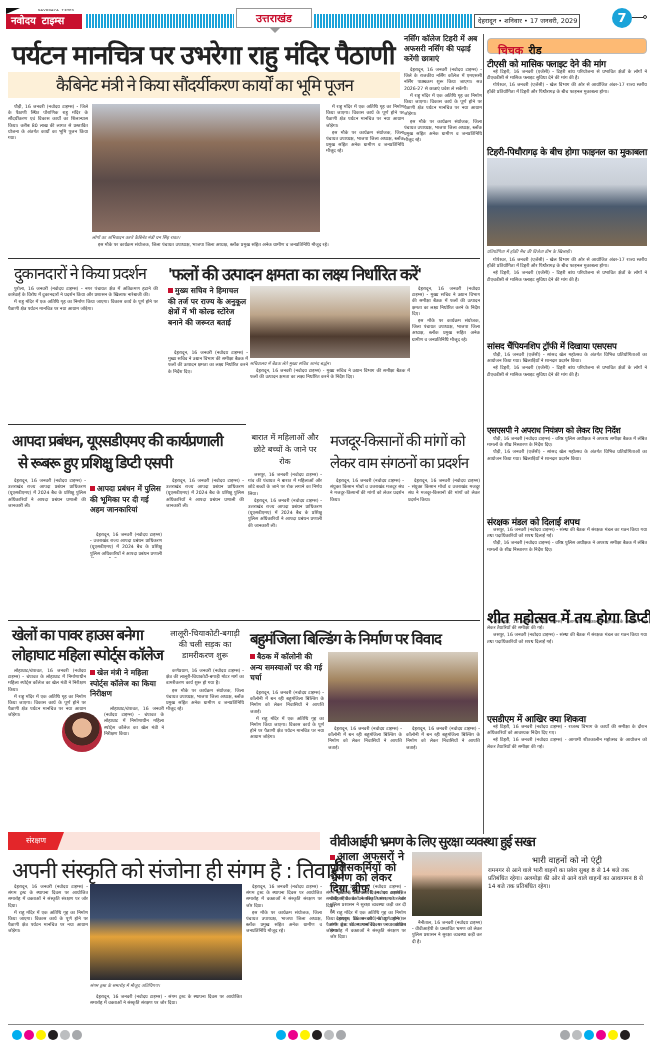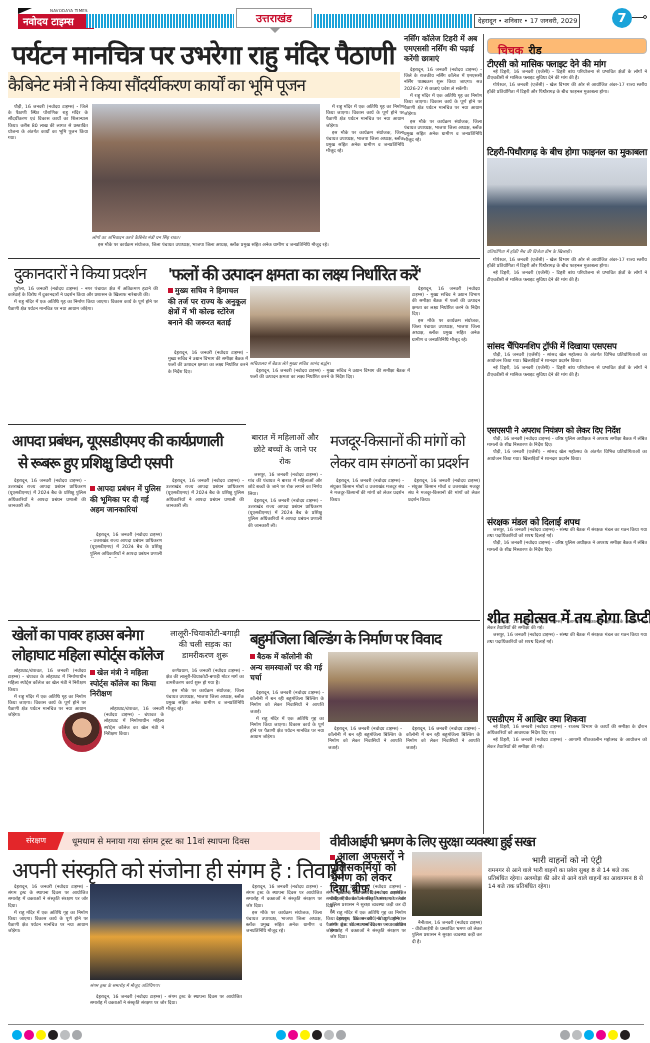--- a/index.html
+++ b/index.html
@@ -1,19 +1,19 @@
 <!DOCTYPE html>
 <html><head>
 <meta charset="utf-8">
 <style>
   * { box-sizing: border-box; margin: 0; padding: 0; }
   html, body { width: 650px; height: 1043px; background: #ffffff; overflow: hidden; }
   body { position: relative; font-family: "DejaVu Sans", sans-serif; color: #1a1a1a; }
   .abs { position: absolute; }
-  .masthead-brand { left: 18px; top: 8px; width: 76px; height: 22px; }
+  .masthead-brand { left: 6px; top: 8px; width: 76px; height: 22px; font-family: Liberation Mono, monospace; }
   .brand-small { font-size: 4px; color: #333; position:absolute; left:32px; top:0; letter-spacing:0.2px; }
   .brand-box { position:absolute; left:0; top:6px; width:76px; height:15px; background:#c8102e; color:#fff; font-size:10px; font-weight:bold; line-height:15px; padding-left:5px; }
   .brand-corner { position:absolute; left:0; top:0; width:0; height:0; border-left:14px solid #111; border-bottom:6px solid transparent; }
   .stripe { top: 14px; height: 14px; background: repeating-linear-gradient(90deg, #1aa3d9 0 2px, #ffffff 2px 3px); }
   .section-tab { left: 236px; top: 8px; width: 76px; height: 20px; border: 1px solid #999; background: #fff; text-align:center; font-size:11px; font-weight:bold; color:#c8102e; line-height:19px; }
   .section-tab:after { content:""; position:absolute; left:33px; bottom:-6px; border-left:5px solid transparent; border-right:5px solid transparent; border-top:5px solid #999; }
   .dateline { left: 474px; top: 14px; width: 106px; height: 14px; border: 1px solid #555; font-size:6.5px; line-height:12px; padding-left:3px; background:#fff; }
   .page-num { left: 612px; top: 8px; width: 20px; height: 20px; border-radius: 50%; background: #1aa3d9; color: #fff; font-size: 13px; font-weight: bold; text-align: center; line-height: 20px; }
   .page-line { left: 632px; top: 17px; width: 12px; height: 1px; background:#333; }
   .page-dot { left: 643px; top: 15px; width: 4px; height: 4px; border-radius: 50%; border: 1px solid #333; }
@@ -40,37 +40,37 @@
 <div class="abs stripe" style="left:86px; width:148px;"></div>
 <div class="abs section-tab">उत्तराखंड</div>
 <div class="abs stripe" style="left:314px; width:158px;"></div>
 <div class="abs dateline">देहरादून • शनिवार • 17 जनवरी, 2029</div>
 <div class="abs page-num">7</div>
 <div class="abs page-line"></div>
 <div class="abs page-dot"></div>
 
 <div class="abs head-xl" style="left:12px; top:36px; font-size:26px;">पर्यटन मानचित्र पर उभरेगा राहु मंदिर पैठाणी</div>
 <div class="abs" style="left:8px; top:72px; width:392px; height:26px; background:#fdf0d8;">
-  <div class="head-xl" style="font-size:17px; font-weight:normal; padding-left:0; line-height:26px;">कैबिनेट मंत्री ने किया सौंदर्यीकरण कार्यों का भूमि पूजन</div>
+  <div class="head-xl" style="font-size:17px; font-weight:normal; padding-left:12px; line-height:26px;margin-left:36px;">कैबिनेट मंत्री ने किया सौंदर्यीकरण कार्यों का भूमि पूजन</div>
 </div>
 <div class="abs body-text" style="left:8px; top:104px; width:80px; height:136px;">
     <p>पौड़ी, 16 जनवरी (नवोदय टाइम्स) - जिले के पैठाणी स्थित पौराणिक राहु मंदिर के सौंदर्यीकरण एवं विकास कार्यों का शिलान्यास किया। करीब 80 लाख की लागत से प्रस्तावित योजना के अंतर्गत कार्यों का भूमि पूजन किया गया।</p>
   </div>
 <div class="abs photo" style="left:92px; top:104px; width:228px; height:128px; background: linear-gradient(180deg,#c0c6d0 0%, #8d6f5a 30%, #5a4a48 60%, #8a6e62 100%);"></div>
 <div class="abs caption" style="left:92px; top:234px;">लोगों का अभिवादन करते कैबिनेट मंत्री धन सिंह रावत।</div>
 <div class="abs body-text" style="left:326px; top:104px; width:78px; height:136px;">
     <p>में राहु मंदिर में एक अतिथि गृह का निर्माण किया जाएगा। विकास कार्य के पूर्ण होने पर पैठाणी क्षेत्र पर्यटन मानचित्र पर नया आयाम जोड़ेगा।</p>
     <p>इस मौके पर कार्यक्रम संयोजक, जिला पंचायत उपाध्यक्ष, भाजपा जिला अध्यक्ष, ब्लॉक प्रमुख सहित अनेक ग्रामीण व जनप्रतिनिधि मौजूद रहे।</p>
   </div>
 <div class="abs body-text" style="left:92px; top:242px; width:310px; height:20px;">
     <p>इस मौके पर कार्यक्रम संयोजक, जिला पंचायत उपाध्यक्ष, भाजपा जिला अध्यक्ष, ब्लॉक प्रमुख सहित अनेक ग्रामीण व जनप्रतिनिधि मौजूद रहे।</p>
   </div>
 
 <div class="abs" style="left:404px; top:34px; width:78px;">
-  <div style="font-size:7.5px; line-height:10px; font-weight:bold; color:#222;">नर्सिंग कॉलेज टिहरी में अब एमएससी नर्सिंग की पढ़ाई करेंगी छात्राएं</div>
+  <div style="font-size:7.5px; line-height:10px; font-weight:bold; color:#222;">नर्सिंग कॉलेज टिहरी में अब अफसरी नर्सिंग की पढ़ाई करेंगी छात्राएं</div>
   <div class="body-text" style="height:202px; margin-top:3px;">
       <p>देहरादून, 16 जनवरी (नवोदय टाइम्स) - जिले के राजकीय नर्सिंग कॉलेज में एमएससी नर्सिंग पाठ्यक्रम शुरू किया जाएगा। सत्र 2026-27 से छात्राएं प्रवेश ले सकेंगी।</p>
       <p>में राहु मंदिर में एक अतिथि गृह का निर्माण किया जाएगा। विकास कार्य के पूर्ण होने पर पैठाणी क्षेत्र पर्यटन मानचित्र पर नया आयाम जोड़ेगा।</p>
       <p>इस मौके पर कार्यक्रम संयोजक, जिला पंचायत उपाध्यक्ष, भाजपा जिला अध्यक्ष, ब्लॉक प्रमुख सहित अनेक ग्रामीण व जनप्रतिनिधि मौजूद रहे।</p>
     </div>
 </div>
 
 <div class="abs rule-v" style="left:483px; top:34px; height:800px;"></div>
 <div class="abs" style="left:487px; top:38px; width:160px; height:16px; border:1px solid #bbb; border-radius:4px; background:#fdba74;">
   <span style="font-size:11px; font-weight:bold; color:#c8102e; padding-left:10px; line-height:14px;">चिचक</span>
@@ -188,21 +188,20 @@
   </div>
 <div class="abs body-text" style="left:328px; top:726px; width:74px; height:90px;">
     <p>देहरादून, 16 जनवरी (नवोदय टाइम्स) - कॉलोनी में बन रही बहुमंजिला बिल्डिंग के निर्माण को लेकर निवासियों ने आपत्ति जताई।</p>
   </div>
 <div class="abs body-text" style="left:406px; top:726px; width:74px; height:90px;">
     <p>देहरादून, 16 जनवरी (नवोदय टाइम्स) - कॉलोनी में बन रही बहुमंजिला बिल्डिंग के निर्माण को लेकर निवासियों ने आपत्ति जताई।</p>
   </div>
 
 <div class="abs" style="left:8px; top:832px; width:312px; height:18px; background:#fbe3dc;">
   <span style="position:absolute; left:0; top:0; width:56px; height:18px; background:#e3262a; color:#fff; font-size:8px; line-height:18px; text-align:center; clip-path: polygon(0 0, 100% 0, 88% 100%, 0 100%);">संरक्षण</span>
-  <span style="position:absolute; left:64px; top:0; font-size:8.5px; line-height:18px; color:#222;">धूमधाम से मनाया गया संगम ट्रस्ट का 11वां स्थापना दिवस</span>
 </div>
 <div class="abs head-xl" style="left:12px; top:854px; font-size:22px; font-weight:normal;">अपनी संस्कृति को संजोना ही संगम है : तिवारी</div>
 <div class="abs body-text" style="left:8px; top:884px; width:80px; height:140px;">
     <p>देहरादून, 16 जनवरी (नवोदय टाइम्स) - संगम ट्रस्ट के स्थापना दिवस पर आयोजित समारोह में वक्ताओं ने संस्कृति संरक्षण पर जोर दिया।</p>
     <p>में राहु मंदिर में एक अतिथि गृह का निर्माण किया जाएगा। विकास कार्य के पूर्ण होने पर पैठाणी क्षेत्र पर्यटन मानचित्र पर नया आयाम जोड़ेगा।</p>
   </div>
 <div class="abs photo" style="left:90px; top:884px; width:152px; height:96px; background: linear-gradient(180deg,#2a3550 0%, #3f5170 35%, #e3a23a 55%, #2b2b30 100%);"></div>
 <div class="abs caption" style="left:90px; top:982px;">संगम ट्रस्ट के समारोह में मौजूद अतिथिगण।</div>
 <div class="abs body-text" style="left:90px; top:994px; width:152px; height:30px;">
     <p>देहरादून, 16 जनवरी (नवोदय टाइम्स) - संगम ट्रस्ट के स्थापना दिवस पर आयोजित समारोह में वक्ताओं ने संस्कृति संरक्षण पर जोर दिया।</p>

